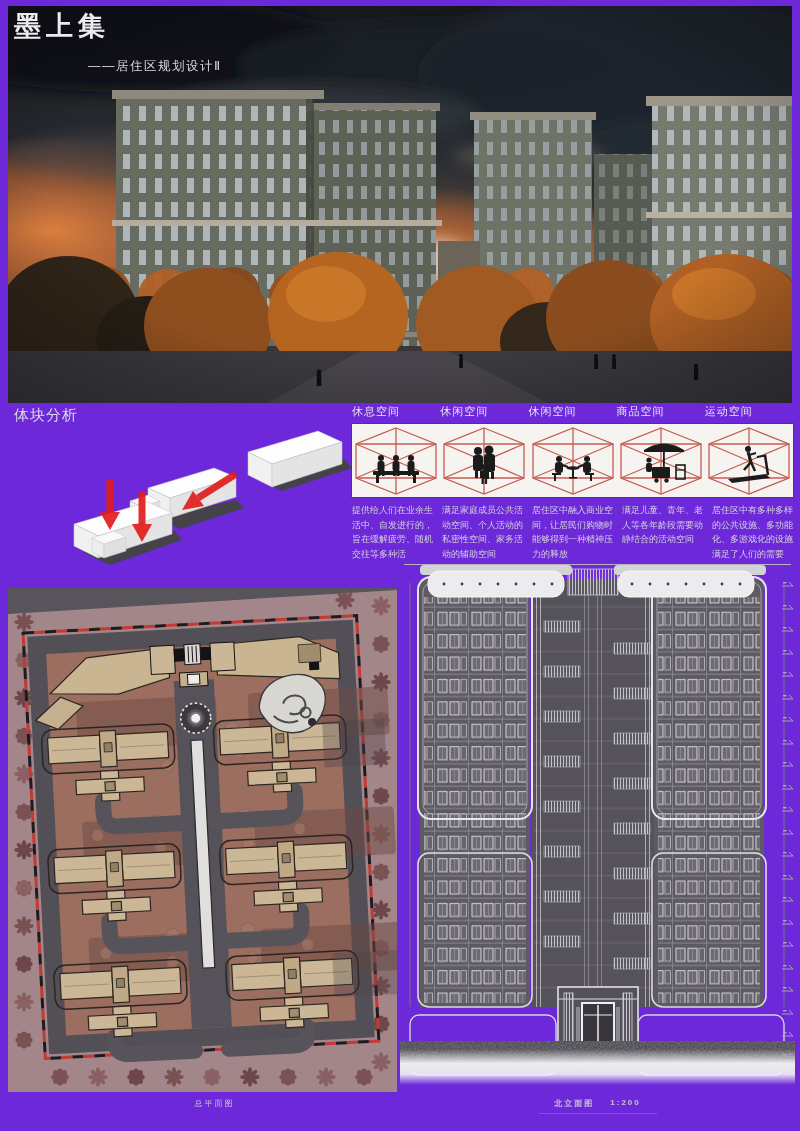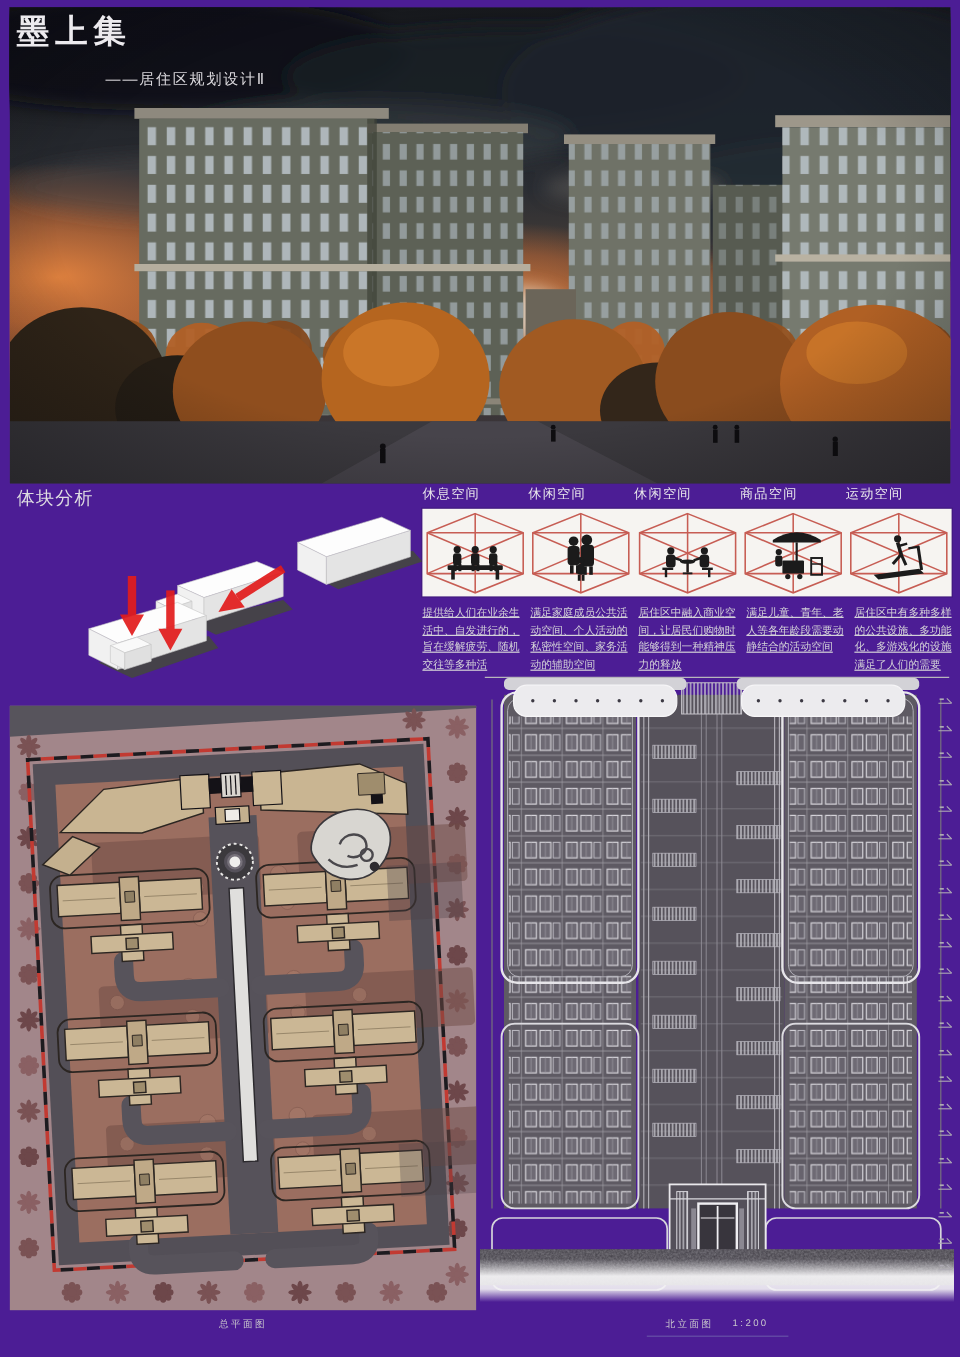--- a/index.html
+++ b/index.html
@@ -1,31 +1,31 @@
 <!DOCTYPE html>
 <html><head>
 <meta charset="utf-8">
 <style>
   html,body{margin:0;padding:0;background:#3b383f;}
-  #poster{position:relative;width:800px;height:1131px;background:#4c1d95;overflow:hidden;
+  #poster{position:relative;width:800px;height:1131px;background:#6d28d9;overflow:hidden;
           font-family:"Liberation Sans",sans-serif;}
   .abs{position:absolute;}
   #page-title{left:14px;top:8px;font-size:27px;font-weight:bold;color:#eceaee;letter-spacing:5px;}
   #page-subtitle{left:88px;top:58px;font-size:12.5px;color:#d9d7db;letter-spacing:1.5px;}
   #section-label{left:14px;top:406px;font-size:15px;color:#dedce1;letter-spacing:1px;}
   #space-labels{left:352px;top:404px;width:441px;height:18px;display:flex;}
   #space-labels div{flex:1;text-align:left;font-size:11px;color:#e9e7eb;letter-spacing:1px;}
   #space-panel{left:352px;top:424px;width:441px;height:73px;background:#f6f4f1;display:flex;
                box-shadow:0 0 0 1px rgba(0,0,0,.15);}
   .space-cell{flex:1;display:flex;align-items:center;justify-content:center;}
   #space-descs{left:352px;top:503px;width:441px;display:flex;gap:9px;}
-  #space-descs div{flex:1;font-size:9px;line-height:14.5px;color:#d4d2d8;text-align:justify;text-decoration:underline;}
+  #space-descs div{flex:1;font-size:9px;line-height:14.5px;color:#d4d2d8;text-align:justify;}
   .caption{font-size:8px;color:#c9c7cd;letter-spacing:2px;text-align:center;}
-  #plan-caption{left:8px;top:1098px;width:389px;}
-  #elev-caption{left:400px;top:1098px;width:395px;display:flex;justify-content:center;gap:16px;}
+  #plan-caption{left:20px;top:1098px;width:389px;}
+  #elev-caption{left:400px;top:1098px;width:395px;display:flex;justify-content:center;gap:16px;font-weight:bold;}
   #elev-underline{left:539px;top:1113px;width:118px;height:1px;background:rgba(145,160,195,.4);}
   svg{display:block;}
 </style>
 </head>
 <body>
 
 <div id="poster">
 
   <svg class="abs" style="left:8px;top:6px" width="784" height="397" viewBox="0 0 784 397">
     <defs>

